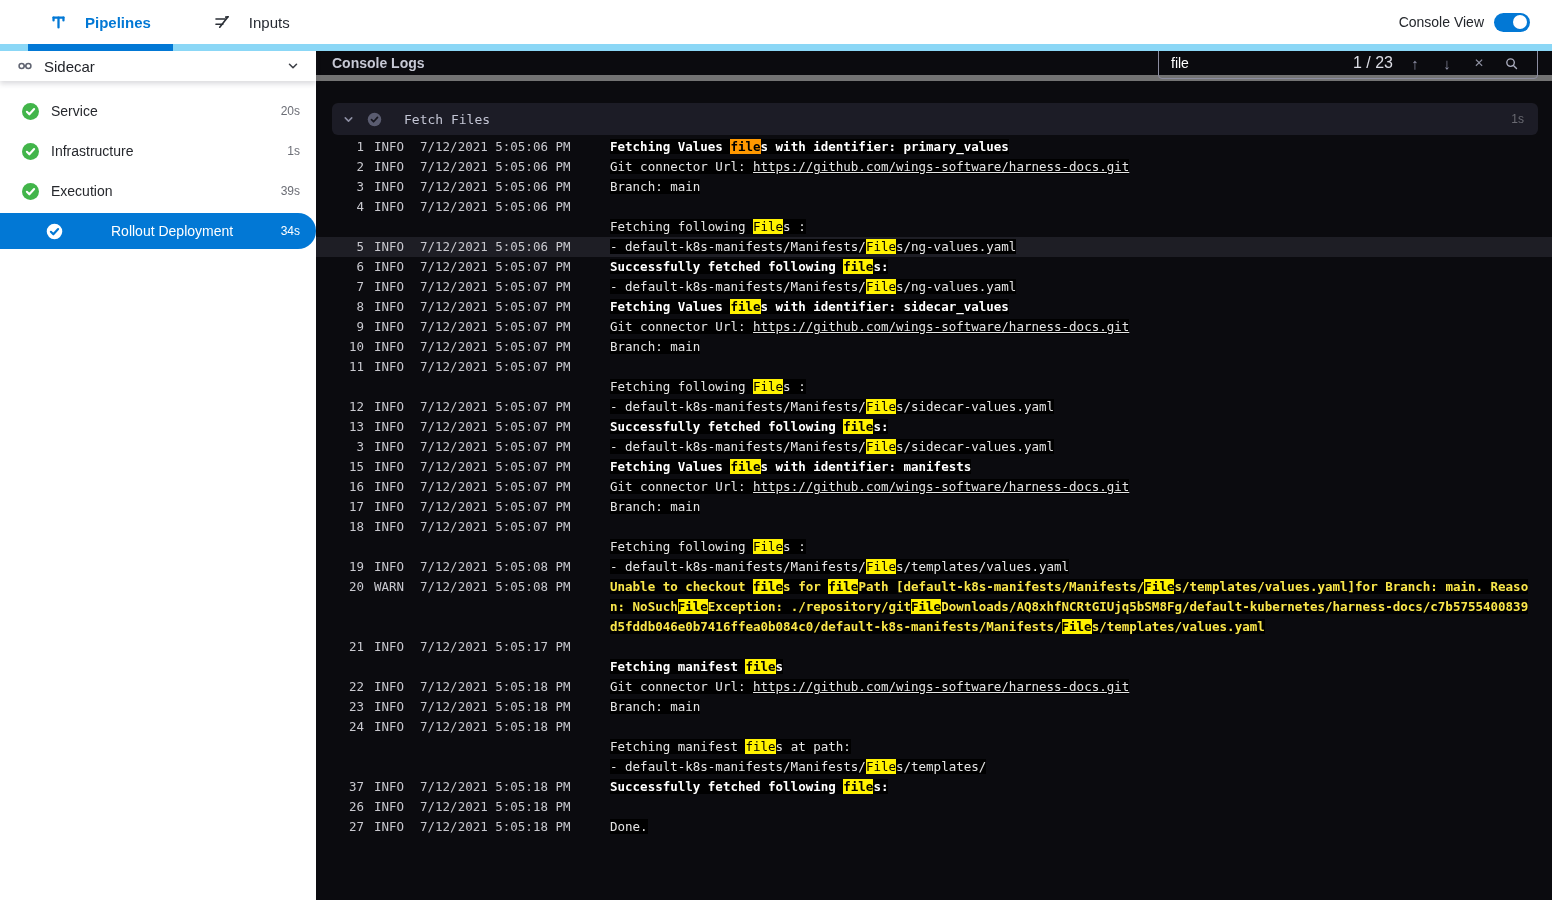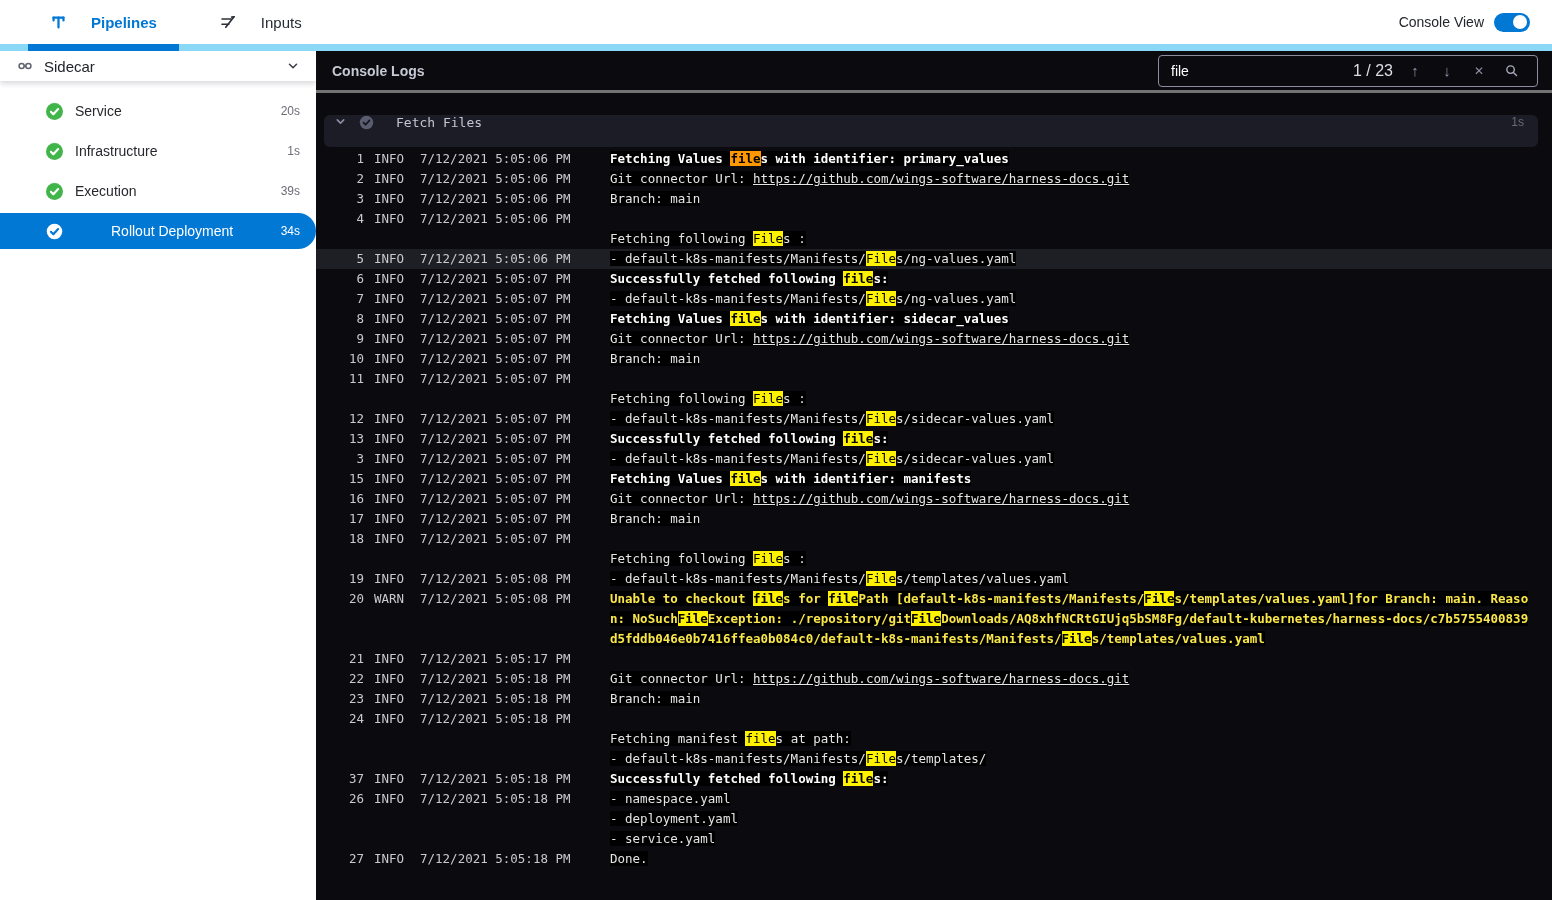--- a/index.html
+++ b/index.html
@@ -6,21 +6,21 @@
   html,body { width:1552px; height:900px; overflow:hidden; background:#0b0b0f;
     font-family:"Liberation Sans", sans-serif; }
   .app { width:1552px; height:900px; display:flex; flex-direction:column; }
 
   
   .topbar { position:relative; height:51px; background:#fff; flex:none; display:flex;
     align-items:flex-start; justify-content:space-between; z-index:5; }
   .topbar::after { content:""; position:absolute; left:0; right:0; bottom:0; height:7px;
     background:#8bd7f6; }
   .tabs { display:flex; height:44px; margin-left:40px; }
-  .tab { position:relative; height:44px; display:flex; align-items:center; gap:24px;
+  .tab { position:relative; height:44px; display:flex; align-items:center; gap:18px;
     padding:0 10px; font-size:15px; color:#272b33; cursor:pointer; }
   .tab + .tab { margin-left:42px; }
   .tab.active { color:#0278d5; font-weight:bold; }
   .tab.active::after { content:""; position:absolute; left:-12px; right:-12px; bottom:-7px;
     height:7px; background:#0278d5; z-index:2; }
   .console-view { height:44px; display:flex; align-items:center; gap:10px; margin-right:22px;
     font-size:14px; color:#23262b;text-align:right; }
   .toggle { width:36px; height:19px; border-radius:10px; background:#0278d5; position:relative;
     cursor:pointer; }
   .toggle .knob { position:absolute; top:2.5px; right:3px; width:14px; height:14px;
@@ -29,46 +29,46 @@
   
   .content { flex:1; display:flex; min-height:0; }
 
   
   .sidebar { width:316px; flex:none; background:#fff; display:flex; flex-direction:column; }
   .sidebar-header { height:30px; flex:none; display:flex; align-items:center; padding:0 16px;
     background:#fff; box-shadow:0 3px 5px rgba(60,62,80,0.18); position:relative; z-index:2;
     cursor:pointer; }
   .sidebar-header .sh-label { flex:1; margin-left:10px; font-size:15px; color:#22242a; }
   .steps { padding-top:10px; }
-  .step { height:40px; display:flex; align-items:center; padding-left:22px; cursor:pointer;margin-left:24px; }
+  .step { height:40px; display:flex; align-items:center; padding-left:22px; cursor:pointer; }
   .step .st-label { flex:1; margin-left:12px; font-size:14px; color:#26282d; }
   .step .st-dur { margin-right:16px; font-size:12px; color:#6b6d75; }
   .step.selected { height:36px; margin:2px 0; background:#0278d5; border-radius:0 18px 18px 0;
     padding-left:46px;gap:36px; }
   .step.selected .st-label { color:#fff; }
   .step.selected .st-dur { color:#fff; }
 
   
   .console { flex:1; min-width:0; background:#0b0b0f; display:flex; flex-direction:column;
     color:#e5e5e5; }
-  .console-header { height:42px; flex:none; display:flex; align-items:center;
-    justify-content:space-between; border-bottom:3px solid #737373; padding:0 14px 0 16px; }
+  .console-header { height:30px; flex:none; display:flex; align-items:center;
+    justify-content:space-between; border-bottom:6px solid #737373; padding:0 14px 0 16px; }
   .console-title { font-size:14px; font-weight:bold; color:#c6c8d4; }
   .searchbox { width:380px; height:32px; border:1px solid #8c8da0; border-radius:4px;
     display:flex; align-items:center; padding:0 10px 0 12px; gap:0; }
   .searchbox input { flex:1; min-width:0; background:transparent; border:none; outline:none;
     color:#fff; font-size:14px; font-family:"Liberation Sans", sans-serif; }
   .searchbox .counter { font-size:16px; color:#dcdde5; margin-right:6px; white-space:nowrap; }
   .sbtn { width:32px; height:30px; display:flex; align-items:center; justify-content:center;
     color:#8e90a6; cursor:pointer; flex:none; font-size:15px; }
   .sbtn.close { font-size:12px; color:#8e90a0; }
 
   .log-scroll { flex:1; min-height:0; overflow:hidden; }
-  .section-header { height:32px; margin:22px 14px 2px 8px; background:#1c1c26;
-    border-radius:6px; display:flex; align-items:flex-start; padding:0 14px 0 10px; cursor:pointer; }
+  .section-header { height:32px; margin:22px 14px 2px 16px; background:#1c1c26;
+    border-radius:6px; display:flex; align-items:center; padding:0 14px 0 10px; cursor:pointer; }
   .section-header .sec-title { font-family:"DejaVu Sans Mono", monospace; font-size:13px;
     color:#c3c5d4; margin-left:22px; }
   .section-header .sec-dur { margin-left:auto; font-size:12px; color:#696a72; }
   .section-header .chk { margin-left:12px; }
 
   
   .log-line { display:flex; align-items:flex-start; padding:0 10px 0 16px;
     font-family:"DejaVu Sans Mono", monospace; font-size:12.5px; line-height:20px;
     color:#c9c9cf; }
   .log-line.selected { background:#1e1e25; }
@@ -383,20 +383,21 @@
               <div class="ln-msg">
                 <div class="msg-row"><span class="msg-bg"><span>Unable to checkout </span><span class="mk">file</span><span>s for </span><span class="mk">file</span><span>Path [default-k8s-manifests/Manifests/</span><span class="mk">File</span><span>s/templates/values.yaml]for Branch: main. Reason: NoSuch</span><span class="mk">File</span><span>Exception: ./repository/git</span><span class="mk">File</span><span>Downloads/AQ8xhfNCRtGIUjq5bSM8Fg/default-kubernetes/harness-docs/c7b5755400839d5fddb046e0b7416ffea0b084c0/default-k8s-manifests/Manifests/</span><span class="mk">File</span><span>s/templates/values.yaml</span></span></div>
               </div>
             </div>
             <div class="log-line s-b">
               <span class="ln-num">21</span>
               <span class="ln-level">INFO</span>
               <span class="ln-time">7/12/2021 5:05:17 PM</span>
               <div class="ln-msg">
                 <div class="msg-row"></div>
+                <div class="msg-row"><span class="msg-bg"><span>Fetching manifest </span><span class="mk">file</span><span>s</span></span></div>
               </div>
             </div>
             <div class="log-line s-n">
               <span class="ln-num">22</span>
               <span class="ln-level">INFO</span>
               <span class="ln-time">7/12/2021 5:05:18 PM</span>
               <div class="ln-msg">
                 <div class="msg-row"><span class="msg-bg"><span>Git connector Url: </span><span class="lnk">https://github.com/wings-software/harness-docs.git</span></span></div>
               </div>
             </div>
@@ -423,25 +424,20 @@
               <span class="ln-level">INFO</span>
               <span class="ln-time">7/12/2021 5:05:18 PM</span>
               <div class="ln-msg">
                 <div class="msg-row"><span class="msg-bg"><span>Successfully fetched following </span><span class="mk">file</span><span>s:</span></span></div>
               </div>
             </div>
             <div class="log-line s-n">
               <span class="ln-num">26</span>
               <span class="ln-level">INFO</span>
               <span class="ln-time">7/12/2021 5:05:18 PM</span>
-              <div class="ln-msg">
-                <div class="msg-row"><span class="msg-bg"><span>- namespace.yaml</span></span></div>
-                <div class="msg-row"><span class="msg-bg"><span>- deployment.yaml</span></span></div>
-                <div class="msg-row"><span class="msg-bg"><span>- service.yaml</span></span></div>
-              </div>
             </div>
             <div class="log-line s-n">
               <span class="ln-num">27</span>
               <span class="ln-level">INFO</span>
               <span class="ln-time">7/12/2021 5:05:18 PM</span>
               <div class="ln-msg">
                 <div class="msg-row"><span class="msg-bg"><span>Done.</span></span></div>
               </div>
             </div>
           </div>

